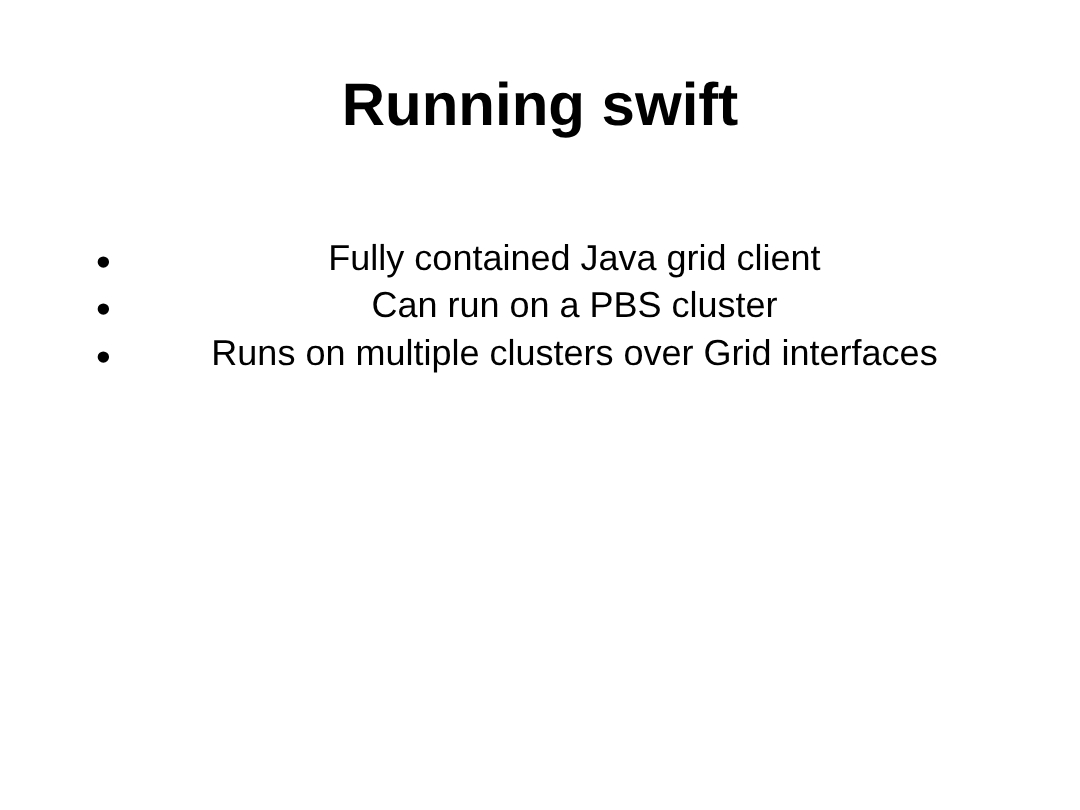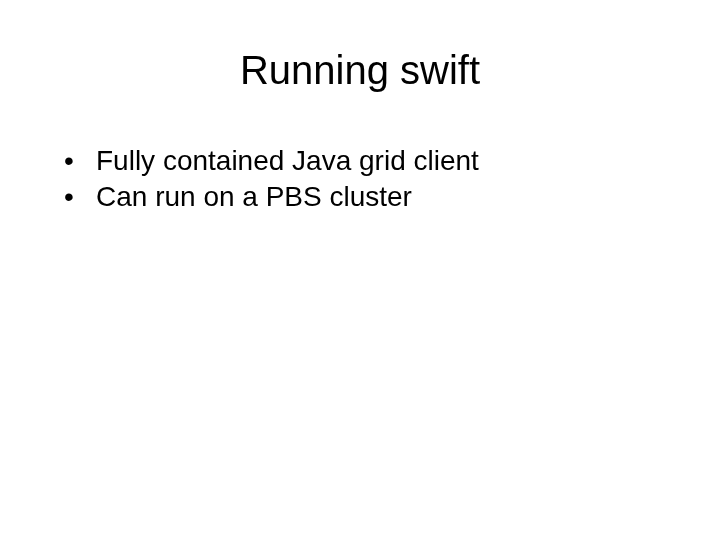--- a/index.html
+++ b/index.html
@@ -18,30 +18,31 @@
     height: 540px;
     box-sizing: border-box;
   }
   .title {
     position: absolute;
     top: 48px;
     left: 0;
     width: 100%;
     text-align: center;
     font-size: 40px;
-    font-weight: 400;
+    font-weight: 700;
     letter-spacing: 0px;
   }
   .body {
     position: absolute;
-    top: 144px;
+    top: 158px;
     left: 58px;
     right: 50px;
-    font-size: 28px;
+    font-size: 24px;
     line-height: 1.22;
+    text-align: center;
   }
   ul.bullets {
     list-style: none;
     margin: 0;
     padding: 0;
   }
   ul.bullets > li {
     position: relative;
     padding-left: 38px;
     margin: 0 0 2px 0;
@@ -62,15 +63,18 @@
   <div class="title">Running swift</div>
 
   <div class="body">
     <ul class="bullets">
       <li>
         <span>Fully contained Java grid client</span>
       </li>
       <li>
         <span>Can run on a PBS cluster</span>
       </li>
+      <li>
+        <span>Runs on multiple clusters over Grid interfaces</span>
+      </li>
     </ul>
   </div>
 </div>
 
 </body></html>

